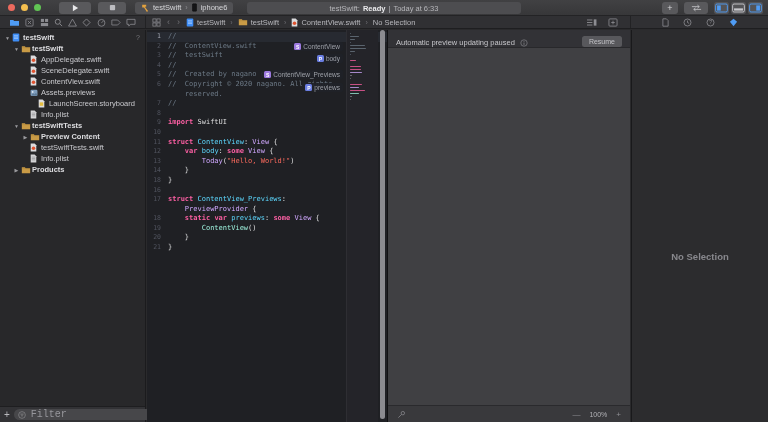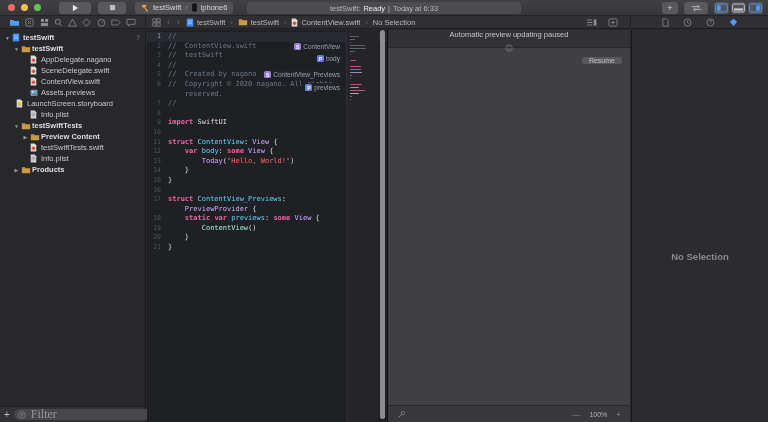--- a/index.html
+++ b/index.html
@@ -12,21 +12,21 @@
   .tl{width:7px;height:7px;border-radius:50%;margin-right:6px;}
   .tlwrap{display:flex;margin-left:8px;}
   .tbtn{height:12px;border-radius:3px;background:#59595c;display:flex;align-items:center;justify-content:center;color:#d9d9db;}
   .runbtn{width:32px;margin-left:12px;}
   .stopbtn{width:28px;margin-left:7px;color:#a9a9ad;}
   .scheme{height:12px;margin-left:9px;background:#515154;border-radius:3px;display:flex;align-items:center;
           padding:0 6px;font-size:7.5px;color:#d6d6d9;gap:4px;white-space:nowrap;}
   .scheme .sep{color:#8d8d92;font-size:7px;}
   .statuspill{position:absolute;left:50%;transform:translateX(-50%);top:2px;width:274px;height:12px;background:#4d4d50;
               border-radius:3px;display:flex;align-items:center;justify-content:center;font-size:7.5px;color:#b6b6ba;gap:3px;white-space:nowrap;}
-  .statuspill b{color:#ebebed;font-weight:normal;}
+  .statuspill b{color:#ebebed;font-weight:bold;}
   .trcluster{position:absolute;right:5px;top:2px;display:flex;gap:6px;align-items:center;}
   .plusbtn{width:16px;font-size:9px;}
   .swapbtn{width:24px;color:#c3c3c7;}
   .segwrap{display:flex;gap:2px;}
   .seg{width:15px;height:12px;background:#545457;border-radius:2.5px;display:flex;align-items:center;justify-content:center;color:#c8c8cc;}
   .seg.on{color:#4f9cf5;}
   
   .tabbar{position:absolute;top:16px;left:0;right:0;height:13px;background:#303033;border-bottom:1px solid #1e1e20;display:flex;align-items:center;}
   .navtabs{width:146px;display:flex;align-items:center;justify-content:space-between;padding:0 9px;border-right:1px solid #222224;height:100%;}
   .ni{color:#8c8c91;display:flex;align-items:center;}
@@ -42,22 +42,22 @@
   .tree{position:absolute;top:2px;left:0;right:0;}
   .trow{height:11px;display:flex;align-items:center;font-size:7.5px;color:#c9c9cd;white-space:nowrap;overflow:hidden;}
   .trow.b .tlabel{color:#dedee1;font-weight:bold;}
   .disc{width:9px;font-size:5px;color:#9a9a9e;text-align:center;flex:none;}
   .ficon{width:11px;display:flex;align-items:center;flex:none;}
   .tbadge{margin-left:auto;margin-right:5px;color:#77777c;font-size:7px;}
   .filterbar{position:absolute;bottom:0;left:0;right:0;height:16px;background:#323235;border-top:1px solid #1e1e20;
              display:flex;align-items:center;padding:0 4px;gap:4px;}
   .navplus{color:#b9b9bd;font-size:10px;line-height:1;width:10px;text-align:center;}
   .filterfield{flex:1;height:11px;background:#47474a;border-radius:5.5px;display:flex;align-items:center;padding:0 4px;gap:3px;color:#98989d;}
-  .filterfield input{flex:1;background:transparent;border:none;outline:none;font-size:12px;color:#cfcfd3;min-width:0;
-                     font-family:Liberation Serif, serif;}
+  .filterfield input{flex:1;background:transparent;border:none;outline:none;font-size:10px;color:#cfcfd3;min-width:0;
+                     font-family:Liberation Mono, monospace;}
   .filterfield input::placeholder{color:#97979c;}
   
   .editor{position:absolute;top:30px;left:147px;width:240px;bottom:0;background:#1f2024;overflow:hidden;}
   .codelines{position:absolute;top:2px;left:0;right:0;font-family:"DejaVu Sans Mono",monospace;font-size:7px;}
   .crow{height:9.6px;line-height:9.6px;display:flex;white-space:pre;}
   .crow.cur{background:#272a31;}
   .lnum{width:21px;flex:none;text-align:right;padding-right:7px;color:#50535e;font-size:6.5px;}
   .crow.cur .lnum{color:#a2a5b0;}
   .bk{font-weight:bold;}
   .minimap{position:absolute;top:0;bottom:0;left:199px;width:32px;background:#242429;border-left:1px solid #2e2e33;}
@@ -65,21 +65,21 @@
   .mbar{height:1.4px;margin-bottom:1.6px;border-radius:.7px;}
   .mlabel{position:absolute;right:44px;height:9px;display:flex;align-items:center;gap:2px;background:rgba(32,34,40,.92);
           border-radius:2px;padding:0 3px;font-size:6.5px;color:#9da0a8;white-space:nowrap;}
   .mbadge{width:7px;height:7px;border-radius:1.5px;color:#fff;font-size:5px;font-weight:bold;display:flex;align-items:center;justify-content:center;}
   .mbadge.S{background:#9d7ae0;}
   .mbadge.P{background:#6a7de0;}
   .divider{position:absolute;top:30px;bottom:3px;left:380px;width:5px;background:#8b8b90;border-radius:2.5px;}
   
   .preview{position:absolute;top:30px;left:387px;width:243px;bottom:0;background:#404043;border-left:1px solid #111113;}
   .banner{position:absolute;top:0;left:0;right:0;height:18px;background:#323236;border-bottom:1px solid #28282b;
-          display:flex;align-items:center;padding:0 8px;gap:5px;flex-direction:column;}
+          display:flex;align-items:flex-end;padding:0 8px;gap:5px;}
   .bannertext{font-size:7.5px;color:#c6c6ca;}
   .resume{margin-left:auto;height:11px;padding:0 7px;background:#58585c;border-radius:2.5px;color:#c2c2c6;
           font-size:7px;display:flex;align-items:center;}
   .pbottom{position:absolute;bottom:0;left:0;right:0;height:17px;background:#39393c;border-top:1px solid #2a2a2d;
            display:flex;align-items:center;padding:0 9px;color:#85858a;}
   .zoomctrl{margin-left:auto;display:flex;align-items:center;gap:9px;font-size:8px;color:#8f8f94;}
   .zoomlevel{font-size:7px;color:#b2b2b6;}
   
   .inspector{position:absolute;top:30px;left:631px;right:0;bottom:0;background:#2c2c2e;border-left:1px solid #19191b;}
   .noselection{position:absolute;top:221px;left:0;right:0;text-align:center;font-size:9.5px;font-weight:bold;color:#88888d;}
@@ -331,21 +331,21 @@
           <span class="tlabel">testSwift</span>
         </div>
         <div class="trow" style="padding-left: 21px;">
           <span class="disc"></span>
           <span class="ficon">
             <svg width="7" height="9" viewBox="0 0 8 10">
               <path d="M.8.5h4.5L7.2 2.4v7.1H.8z" fill="#dcdcde"></path>
               <circle cx="4" cy="5.9" r="2" fill="#e0532f"></circle>
             </svg>
           </span>
-          <span class="tlabel">AppDelegate.nagano</span>
+          <span class="tlabel">AppDelegate.swift</span>
         </div>
         <div class="trow" style="padding-left: 21px;">
           <span class="disc"></span>
           <span class="ficon">
             <svg width="7" height="9" viewBox="0 0 8 10">
               <path d="M.8.5h4.5L7.2 2.4v7.1H.8z" fill="#dcdcde"></path>
               <circle cx="4" cy="5.9" r="2" fill="#e0532f"></circle>
             </svg>
           </span>
           <span class="tlabel">SceneDelegate.swift</span>
@@ -364,21 +364,21 @@
           <span class="disc"></span>
           <span class="ficon">
             <svg width="8" height="8" viewBox="0 0 9 9">
               <rect x=".6" y=".8" width="7.8" height="7.2" rx="1.4" fill="#7f9dbc"></rect>
               <circle cx="3" cy="3.3" r="1" fill="#e8eef5"></circle>
               <path d="M1.4 7.2l2.2-2.3 1.4 1.2 1.8-2 1.6 3.1z" fill="#5d7a96"></path>
             </svg>
           </span>
           <span class="tlabel">Assets.previews</span>
         </div>
-        <div class="trow" style="padding-left: 7px;">
+        <div class="trow" style="padding-left: 29px;">
           <span class="disc"></span>
           <span class="ficon">
             <svg width="7" height="9" viewBox="0 0 8 10">
               <path d="M.8.5h4.5L7.2 2.4v7.1H.8z" fill="#dcdcde"></path>
               <rect x="2" y="3.7" width="4" height="3.9" fill="#e4bd3e"></rect>
             </svg>
           </span>
           <span class="tlabel">LaunchScreen.storyboard</span>
         </div>
         <div class="trow" style="padding-left: 21px;">

